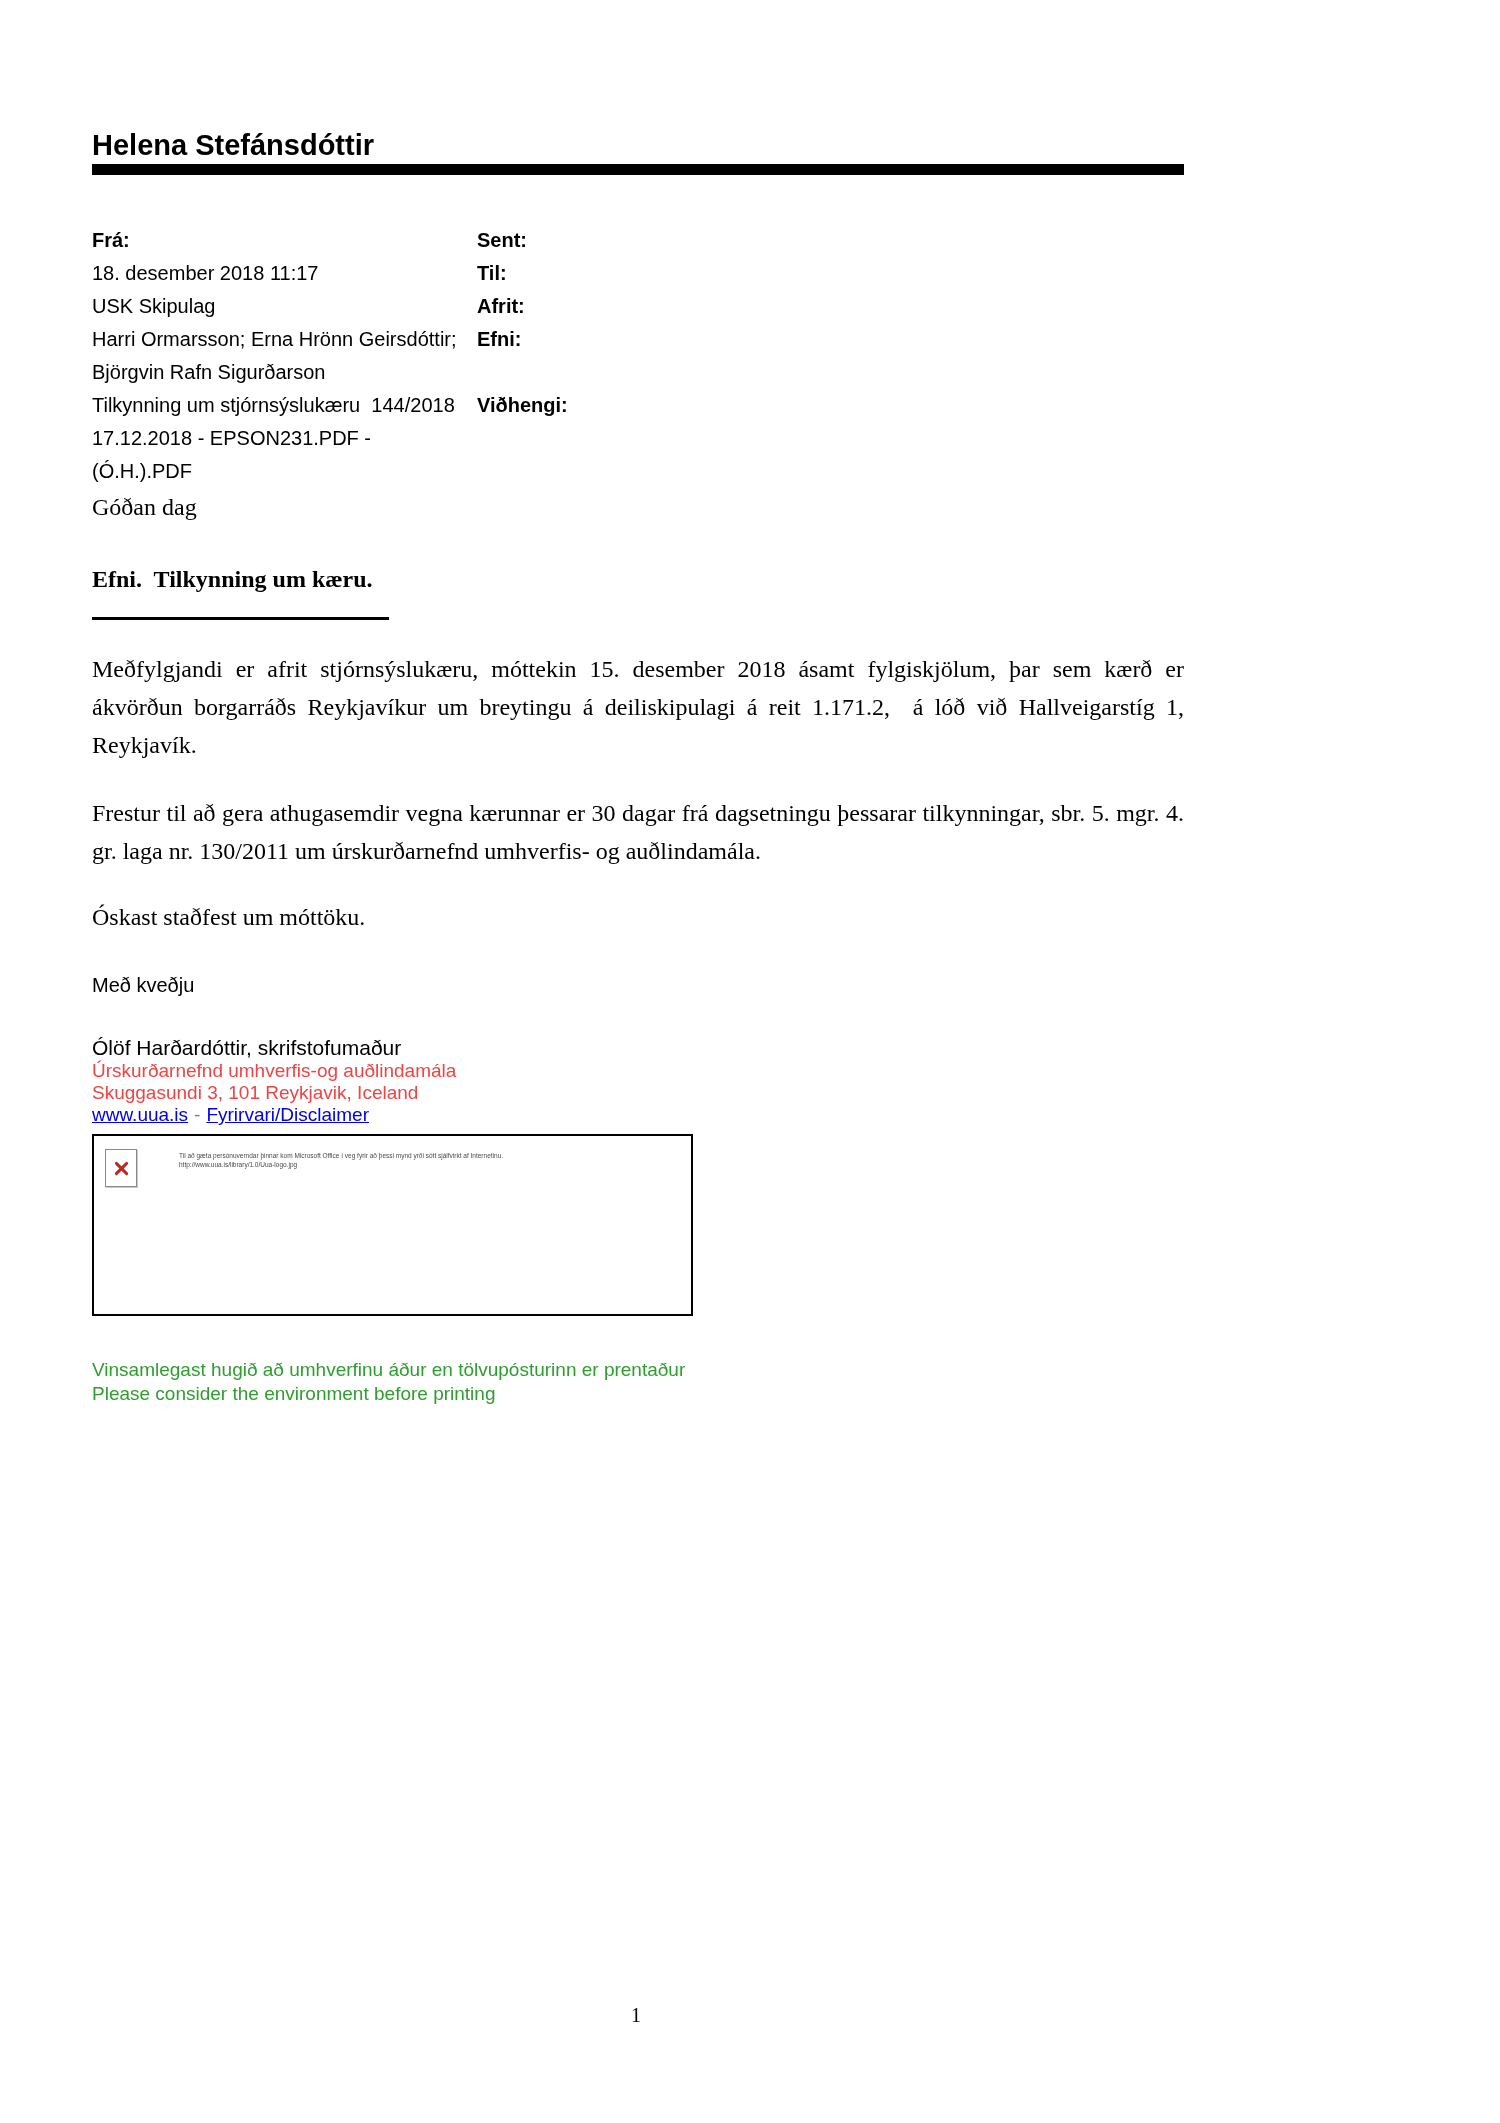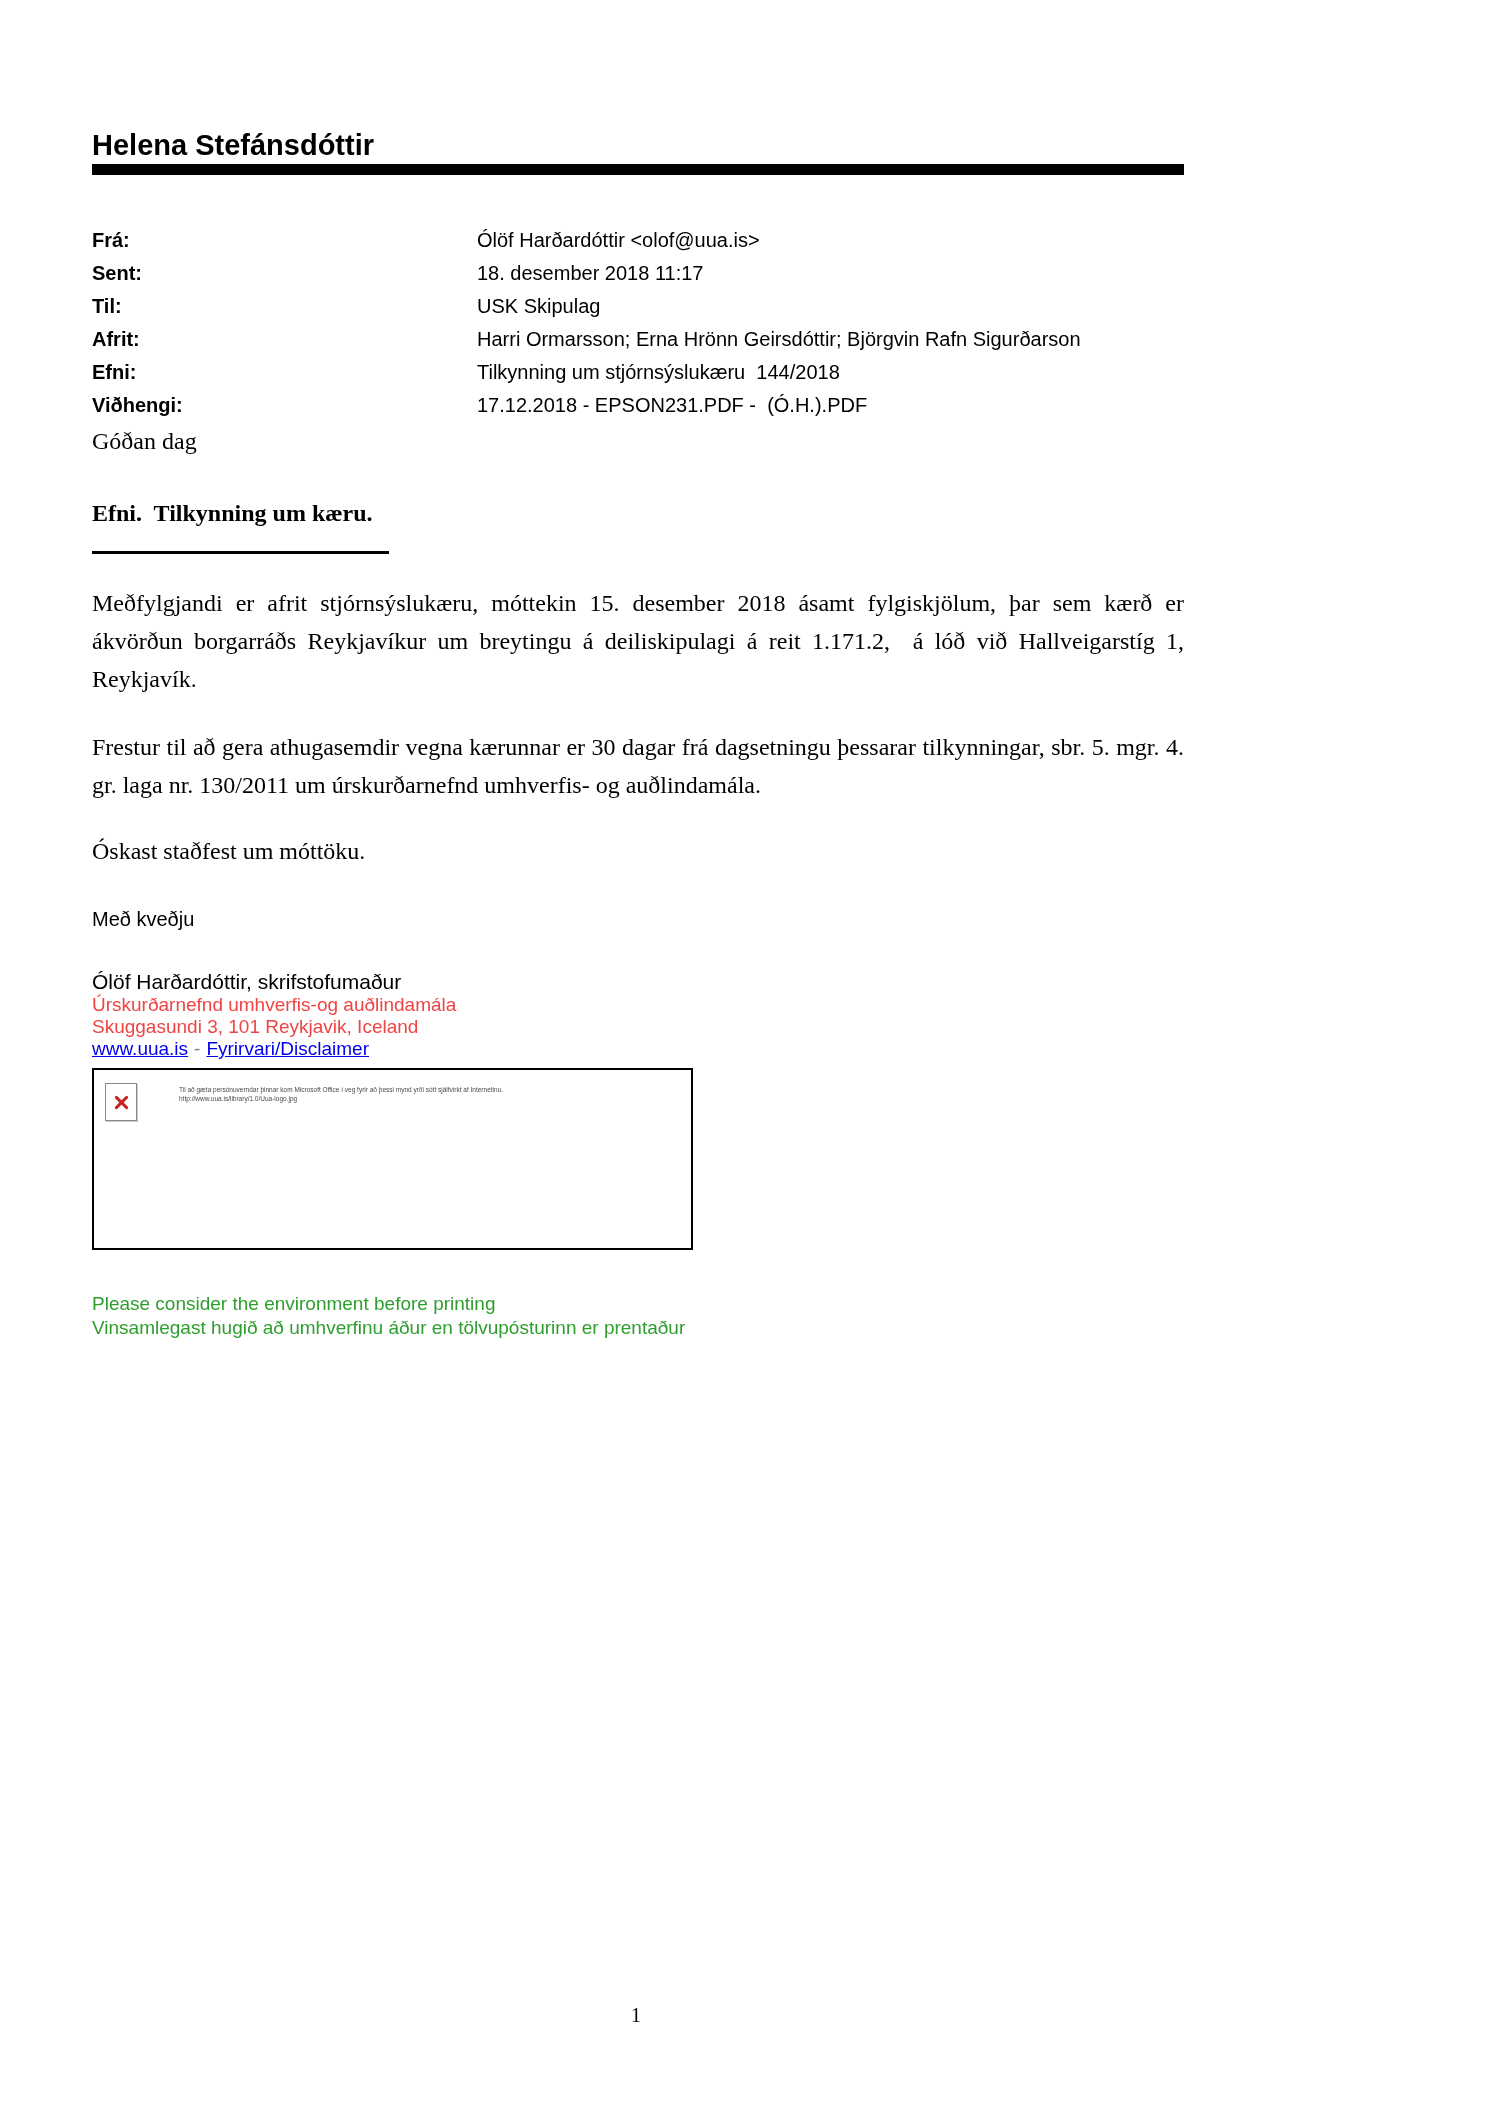--- a/index.html
+++ b/index.html
@@ -90,21 +90,20 @@
 <body>
 
 <div class="page">
   <div class="content">
 
     <div class="recipient">Helena Stefánsdóttir</div>
     <div class="header-rule"></div>
 
     <div class="meta">
       <div class="label">Frá:</div>
-      <div class="value">Ólöf Harðardóttir &lt;olof@uua.is&gt;</div>
       <div class="label">Sent:</div>
       <div class="value">18. desember 2018 11:17</div>
       <div class="label">Til:</div>
       <div class="value">USK Skipulag</div>
       <div class="label">Afrit:</div>
       <div class="value">Harri Ormarsson; Erna Hrönn Geirsdóttir; Björgvin Rafn Sigurðarson</div>
       <div class="label">Efni:</div>
       <div class="value">Tilkynning um stjórnsýslukæru  144/2018</div>
       <div class="label">Viðhengi:</div>
       <div class="value">17.12.2018 - EPSON231.PDF -  (Ó.H.).PDF</div>
@@ -136,20 +135,20 @@
           <path d="M2.2 2.2 L11.8 11.8 M11.8 2.2 L2.2 11.8" stroke="#c2251f" stroke-width="2.7" stroke-linecap="round" fill="none"></path>
         </svg>
       </div>
       <div class="alt-text">
         <div>Til að gæta persónuverndar þinnar kom Microsoft Office í veg fyrir að þessi mynd yrði sótt sjálfvirkt af Internetinu.</div>
         <div>http://www.uua.is/library/1.0/Uua-logo.jpg</div>
       </div>
     </div>
 
     <div class="eco">
+      <div>Vinsamlegast hugið að umhverfinu áður en tölvupósturinn er prentaður</div>
       <div>Please consider the environment before printing</div>
-      <div>Vinsamlegast hugið að umhverfinu áður en tölvupósturinn er prentaður</div>
     </div>
 
   </div>
 
   <div class="page-num">1</div>
 </div>
 
 </body></html>

